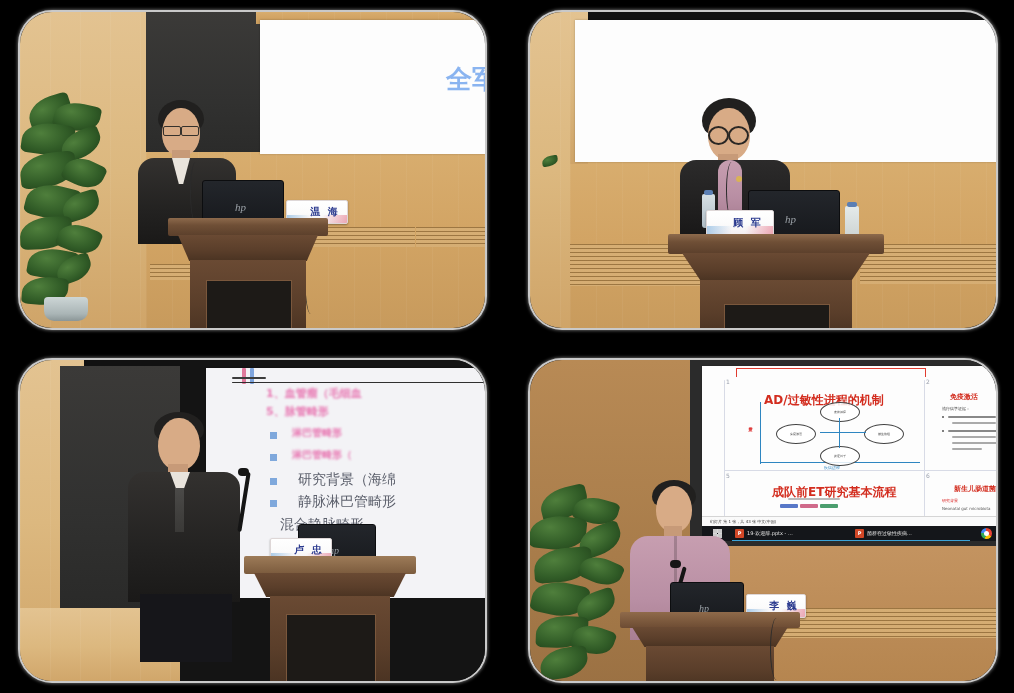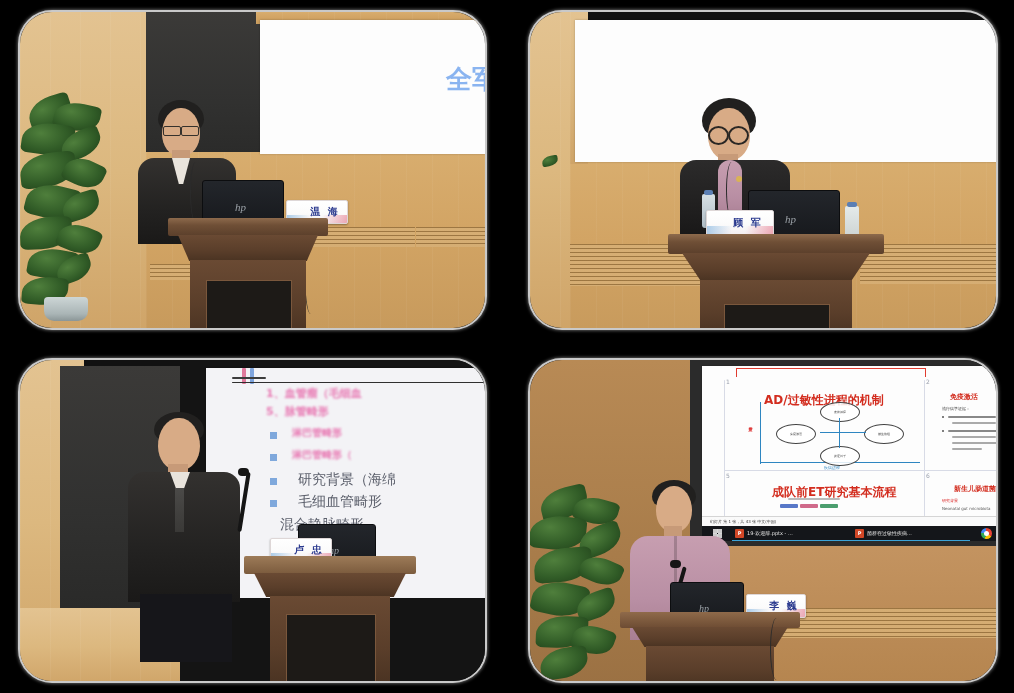--- a/index.html
+++ b/index.html
@@ -484,21 +484,21 @@
         <div class="bullet-sq" style="left:64px; top:64px; width:7px; height:7px;"></div>
         <div class="slide-line" style="left:86px; top:58px; font-size:10px; color:#e87bb4; font-weight:bold; filter:blur(0.9px);">淋巴管畸形</div>
 
         <div class="bullet-sq" style="left:64px; top:86px; width:7px; height:7px;"></div>
         <div class="slide-line" style="left:86px; top:80px; font-size:10px; color:#e87bb4; font-weight:bold; filter:blur(0.9px);">淋巴管畸形（</div>
 
         <div class="bullet-sq" style="left:64px; top:110px; width:7px; height:7px;"></div>
         <div class="slide-line" style="left:92px; top:103px; font-size:14px; color:#5b5f6b; filter:blur(0.2px); font-family:'DejaVu Serif',serif;">研究背景（海绵</div>
 
         <div class="bullet-sq" style="left:64px; top:132px; width:7px; height:7px;"></div>
-        <div class="slide-line" style="left:92px; top:125px; font-size:14px; color:#5b5f6b; filter:blur(0.2px); font-family:'DejaVu Serif',serif;">毛细血管畸形</div>
+        <div class="slide-line" style="left:92px; top:125px; font-size:14px; color:#5b5f6b; filter:blur(0.2px); font-family:'DejaVu Serif',serif;">静脉淋巴管畸形</div>
 
         <div class="slide-line" style="left:74px; top:148px; font-size:14px; color:#5b5f6b; filter:blur(0.2px); font-family:'DejaVu Serif',serif;">混合静脉畸形</div>
 
         <div class="slide-line" style="left:96px; top:172px; font-size:14px; color:#5b5f6b; filter:blur(0.2px); font-family:'DejaVu Serif',serif;">静脉畸形</div>
 
         <div class="slide-line" style="left:134px; top:196px; font-size:16px; color:#ef4fa3; font-weight:bold; font-family:'DejaVu Serif',serif;">毛细血管</div>
       </div>
 
       <div class="person" style="left:108px; top:52px; width:130px; height:250px;">
         <div class="hair" style="left:26px; top:0px;  width:50px; height:28px;"></div>

